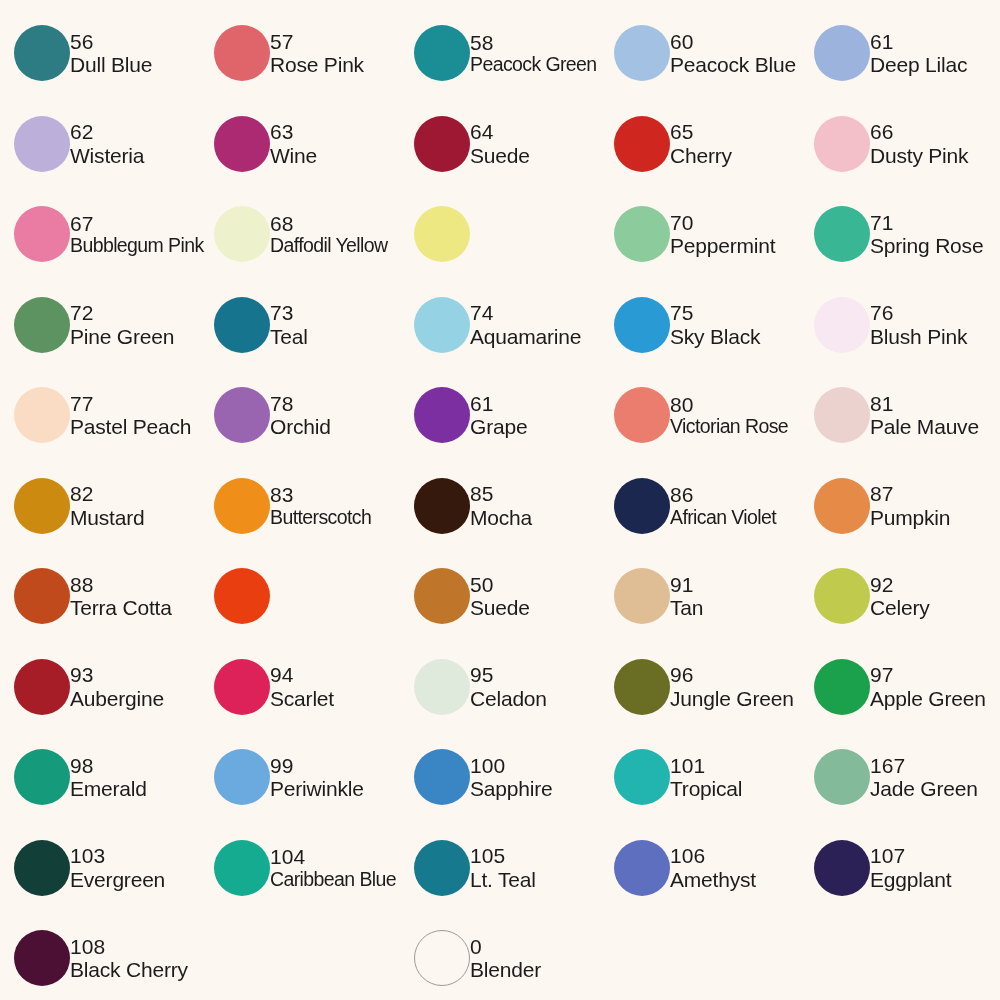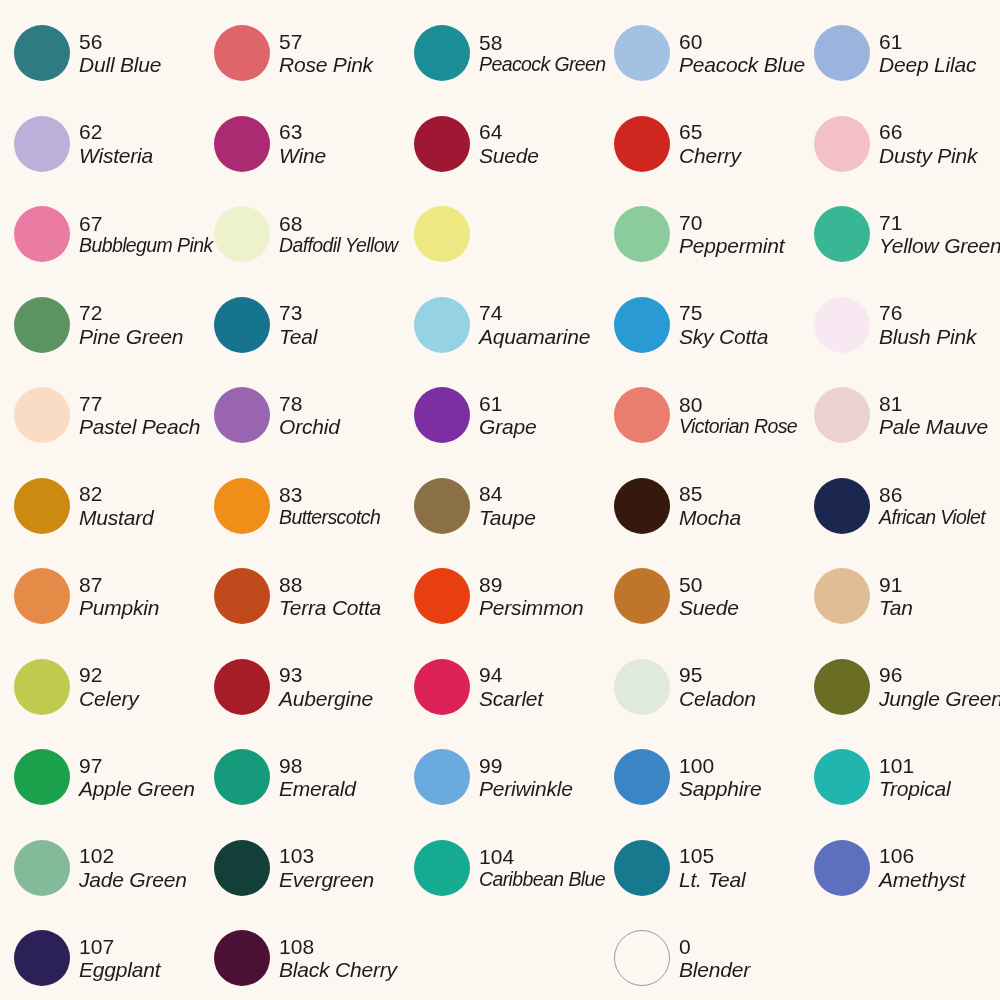--- a/index.html
+++ b/index.html
@@ -48,38 +48,36 @@
 
   .swatch-dot.outline {
     background: #fdf7f2 !important;
     border: 1.5px solid #9a9a9a;
   }
 
   .swatch-text {
     display: flex;
     flex-direction: column;
     justify-content: center;
-    margin-left: 9px;
     min-width: 0;
     line-height: 1.12;
   }
 
   .swatch-number {
     font-size: 21px;
     color: #1c1c1c;
     letter-spacing: 0.1px;
     white-space: nowrap;
   }
 
   .swatch-name {
     font-size: 21px;
     color: #1c1c1c;
     white-space: nowrap;
     letter-spacing: -0.2px;
-    font-style: italic;
   }
 
   
   .swatch-name.long {
     font-size: 19.5px;
     letter-spacing: -0.6px;
   }
 </style>
 </head>
 <body>
@@ -176,21 +174,21 @@
       <div class="swatch-dot" style="background: rgb(140, 203, 156);"></div>
       <div class="swatch-text">
         <span class="swatch-number">70</span>
         <span class="swatch-name">Peppermint</span>
       </div>
     </div>
     <div class="swatch-cell">
       <div class="swatch-dot" style="background: rgb(57, 182, 147);"></div>
       <div class="swatch-text">
         <span class="swatch-number">71</span>
-        <span class="swatch-name">Yellow Green</span>
+        <span class="swatch-name">Spring Rose</span>
       </div>
     </div>
     <div class="swatch-cell">
       <div class="swatch-dot" style="background: rgb(93, 147, 97);"></div>
       <div class="swatch-text">
         <span class="swatch-number">72</span>
         <span class="swatch-name">Pine Green</span>
       </div>
     </div>
     <div class="swatch-cell">
@@ -204,21 +202,21 @@
       <div class="swatch-dot" style="background: rgb(149, 211, 228);"></div>
       <div class="swatch-text">
         <span class="swatch-number">74</span>
         <span class="swatch-name">Aquamarine</span>
       </div>
     </div>
     <div class="swatch-cell">
       <div class="swatch-dot" style="background: rgb(42, 154, 212);"></div>
       <div class="swatch-text">
         <span class="swatch-number">75</span>
-        <span class="swatch-name">Sky Cotta</span>
+        <span class="swatch-name">Sky Black</span>
       </div>
     </div>
     <div class="swatch-cell">
       <div class="swatch-dot" style="background: rgb(247, 232, 241);"></div>
       <div class="swatch-text">
         <span class="swatch-number">76</span>
         <span class="swatch-name">Blush Pink</span>
       </div>
     </div>
     <div class="swatch-cell">
@@ -264,27 +262,20 @@
       </div>
     </div>
     <div class="swatch-cell">
       <div class="swatch-dot" style="background: rgb(239, 143, 26);"></div>
       <div class="swatch-text">
         <span class="swatch-number">83</span>
         <span class="swatch-name long">Butterscotch</span>
       </div>
     </div>
     <div class="swatch-cell">
-      <div class="swatch-dot" style="background: rgb(138, 112, 68);"></div>
-      <div class="swatch-text">
-        <span class="swatch-number">84</span>
-        <span class="swatch-name">Taupe</span>
-      </div>
-    </div>
-    <div class="swatch-cell">
       <div class="swatch-dot" style="background: rgb(52, 25, 12);"></div>
       <div class="swatch-text">
         <span class="swatch-number">85</span>
         <span class="swatch-name">Mocha</span>
       </div>
     </div>
     <div class="swatch-cell">
       <div class="swatch-dot" style="background: rgb(28, 39, 80);"></div>
       <div class="swatch-text">
         <span class="swatch-number">86</span>
@@ -300,24 +291,20 @@
     </div>
     <div class="swatch-cell">
       <div class="swatch-dot" style="background: rgb(193, 74, 28);"></div>
       <div class="swatch-text">
         <span class="swatch-number">88</span>
         <span class="swatch-name">Terra Cotta</span>
       </div>
     </div>
     <div class="swatch-cell">
       <div class="swatch-dot" style="background: rgb(233, 63, 16);"></div>
-      <div class="swatch-text">
-        <span class="swatch-number">89</span>
-        <span class="swatch-name">Persimmon</span>
-      </div>
     </div>
     <div class="swatch-cell">
       <div class="swatch-dot" style="background: rgb(192, 118, 42);"></div>
       <div class="swatch-text">
         <span class="swatch-number">50</span>
         <span class="swatch-name">Suede</span>
       </div>
     </div>
     <div class="swatch-cell">
       <div class="swatch-dot" style="background: rgb(224, 190, 149);"></div>
@@ -392,21 +379,21 @@
     <div class="swatch-cell">
       <div class="swatch-dot" style="background: rgb(34, 181, 176);"></div>
       <div class="swatch-text">
         <span class="swatch-number">101</span>
         <span class="swatch-name">Tropical</span>
       </div>
     </div>
     <div class="swatch-cell">
       <div class="swatch-dot" style="background: rgb(131, 187, 154);"></div>
       <div class="swatch-text">
-        <span class="swatch-number">102</span>
+        <span class="swatch-number">167</span>
         <span class="swatch-name">Jade Green</span>
       </div>
     </div>
     <div class="swatch-cell">
       <div class="swatch-dot" style="background: rgb(18, 63, 56);"></div>
       <div class="swatch-text">
         <span class="swatch-number">103</span>
         <span class="swatch-name">Evergreen</span>
       </div>
     </div>

